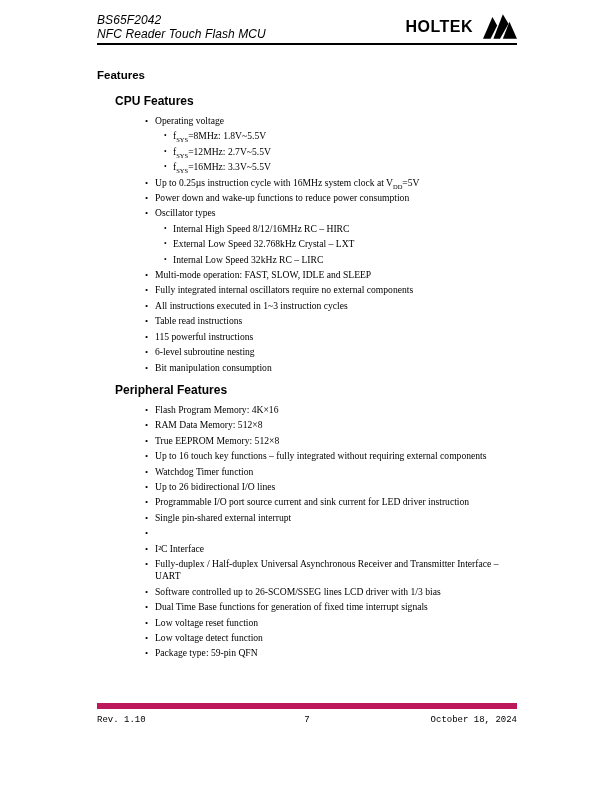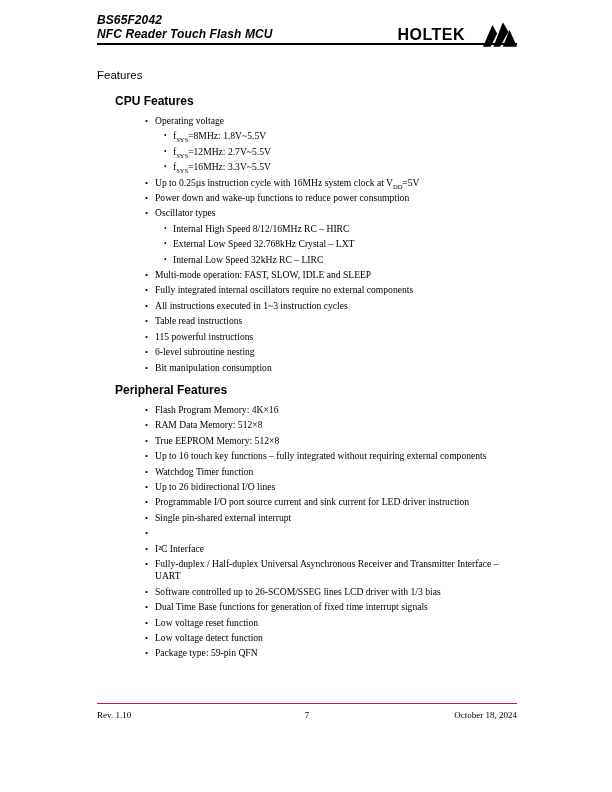--- a/index.html
+++ b/index.html
@@ -12,40 +12,40 @@
     color:#000000;
     overflow:hidden;
   }
   
   .header {
     position:absolute; top:13px; left:97px; right:95px;
     display:flex; justify-content:space-between; align-items:flex-start;
   }
   .header-titles {
     font-family:"Liberation Sans", sans-serif;
-    font-weight:bold; font-style:italic;
+    font-weight:normal; font-style:italic;
     font-size:12px; line-height:14px;
     letter-spacing:0.1px;
   }
-  .logo { display:flex; align-items:center; gap:18px; margin-top:9px; }
+  .logo { display:flex; align-items:center; gap:10px; margin-top:1px; }
   .logo-text {
     font-family:"Liberation Sans", sans-serif;
     font-weight:bold; font-size:16px; letter-spacing:0.5px;
   }
   .logo-bird { display:block; }
   .logo-bird polygon { fill:#000000; }
   .header-rule {
     position:absolute; top:43px; left:97px; right:95px;
     border-top:2px solid #000000;
   }
   
   .doc-title {
     position:absolute; top:69px; left:97px;
     font-family:"Liberation Sans", sans-serif;
-    font-weight:normal; font-size:11.5px;
+    font-weight:bold; font-size:11.5px;
   }
   
   .content { position:absolute; top:94px; left:97px; right:90px; }
   .section-heading {
     font-family:"Liberation Sans", sans-serif;
     font-weight:bold; font-size:12px;
     padding-left:18px;
     margin:9px 0 7px 0;
   }
   .section-heading:first-child { margin-top:0; }
@@ -57,24 +57,24 @@
   }
   .level-1 { padding-left:48px; }
   .level-2 { padding-left:67px; }
   .bullet { flex:0 0 10px; font-size:9px; }
   .level-2 .bullet { flex:0 0 9px; font-size:7.5px; }
   .bullet-text { flex:1; }
   sub { font-size:6.5px; line-height:0; }
   
   .footer {
     position:absolute; top:703px; left:97px; right:95px;
-    border-top:1px solid #be185d;
+    border-top:6px solid #be185d;
     padding-top:6px;
     display:flex;
-    font-family:Liberation Serif, serif;
+    font-family:Liberation Mono, monospace;
     font-size:9px;
   }
   .footer-left  { flex:1; text-align:left; }
   .footer-center{ flex:1; text-align:center; }
   .footer-right { flex:1; text-align:right; }
 </style>
 </head>
 <body>
 
 <div class="page">

